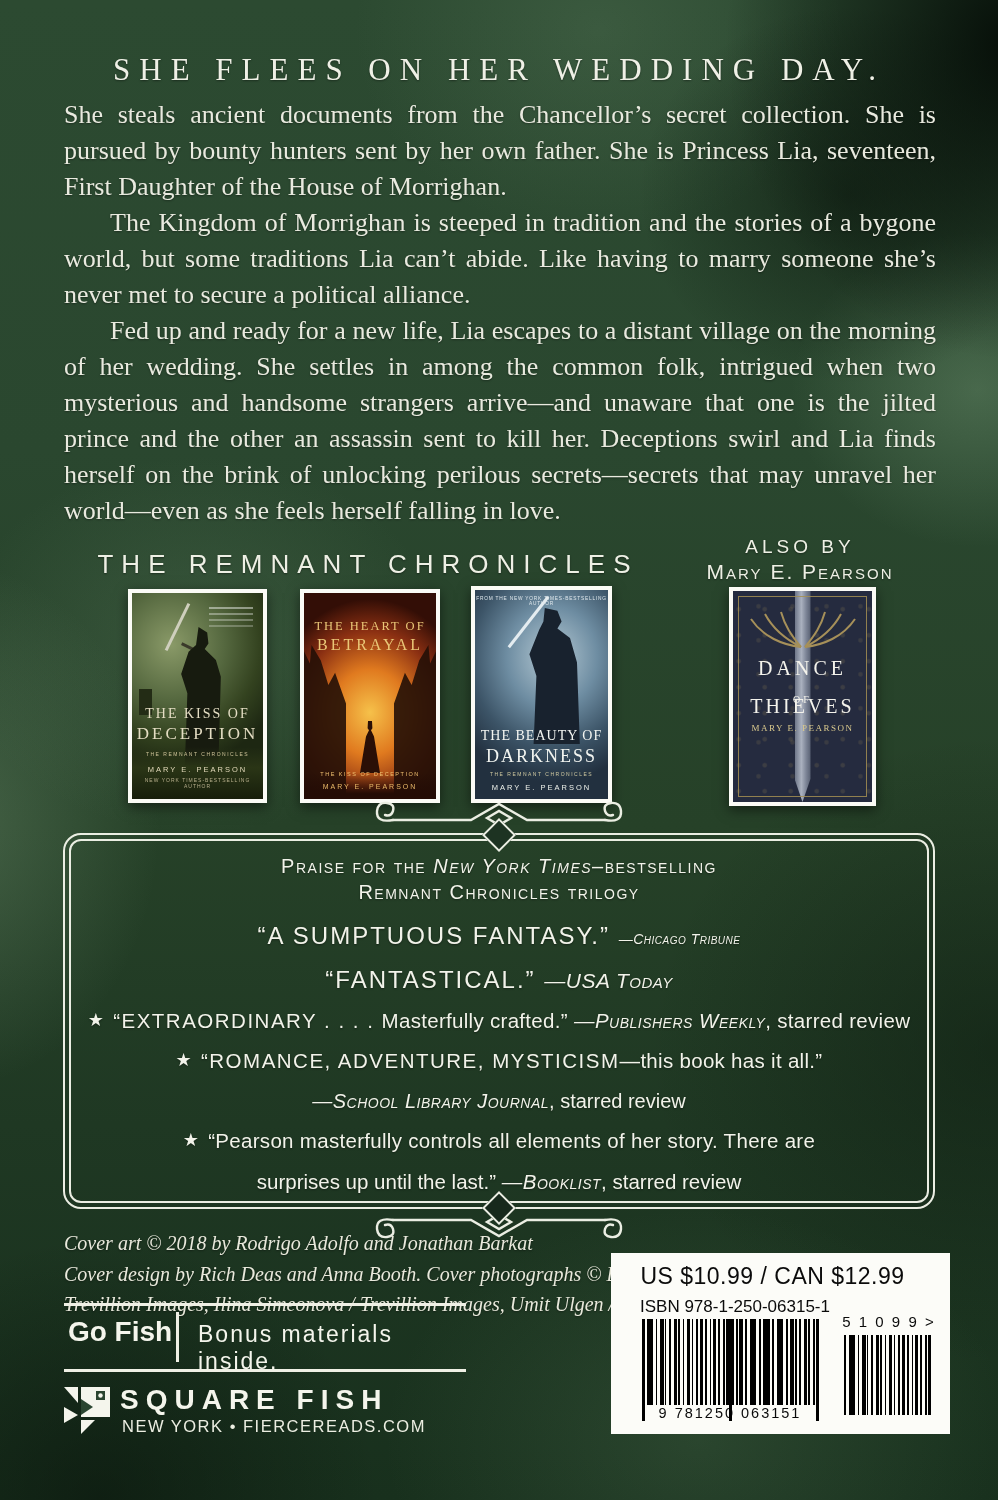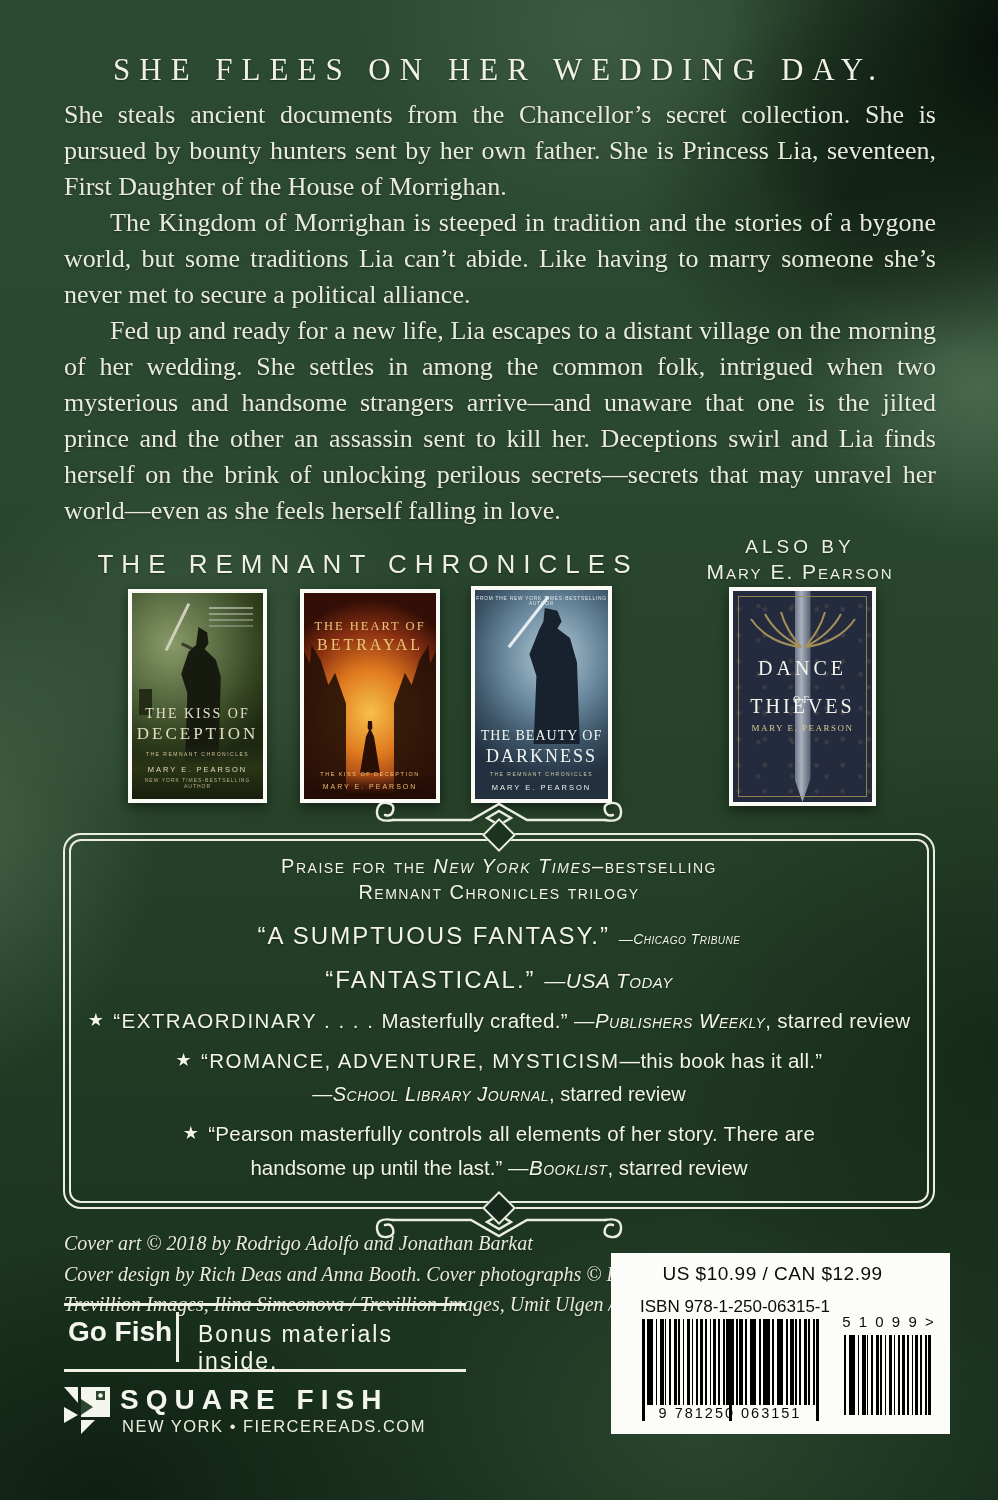--- a/index.html
+++ b/index.html
@@ -96,41 +96,41 @@
   
   .frame{left:63px;top:833px;width:868px;height:372px;border:2.5px solid #ebeee3;border-radius:18px;}
   .frame-in{position:absolute;inset:4px;border:2px solid #ebeee3;border-radius:12px;}
   .dmd{width:20px;height:20px;transform:rotate(45deg);border:2.5px solid #ebeee3;background:#1d3322;}
   .orn{color:#ebeee3;}
   .praise{left:80px;top:853px;width:838px;color:#f2f3ea;font-family:"Liberation Sans",sans-serif;}
   .pr-h{font-size:20px;line-height:26px;letter-spacing:1.5px;}
   .pr-q1{margin-top:16px;font-size:24px;line-height:30px;letter-spacing:2px;}
   .pr-q2{margin-top:11px;font-size:24px;line-height:30px;letter-spacing:2px;}
   .pr-l{margin-top:11px;font-size:20.5px;line-height:27px;letter-spacing:.3px;}
-  .pr-l2{margin-top:6px;font-size:20px;line-height:25px;}
+  .pr-l2{margin-top:13px;font-size:20px;line-height:25px;}
   .caps{letter-spacing:1.5px;}
   .star{font-size:18px;margin-right:9px;position:relative;top:-2px;}
   .att{font-style:italic;font-variant:small-caps;letter-spacing:.5px;}
 
   
   .credits{left:64px;top:1228px;font-style:italic;font-size:20px;line-height:30.5px;color:#e9e9dc;}
 
   
   .gf-rule{left:64px;width:402px;height:2.5px;background:#eff0e5;}
   .gf-div{left:176px;top:1312px;width:2.5px;height:50px;background:#eff0e5;}
   .gf-brand{left:64px;top:1316px;width:112px;font-size:28px;font-weight:bold;color:#f4f5ec;}
   .gf-text{left:198px;top:1321px;width:268px;font-size:23px;letter-spacing:2px;color:#f4f5ec;}
 
   
   .sf-name{left:120px;top:1384px;font-size:28px;font-weight:bold;letter-spacing:7px;color:#f4f5ec;white-space:nowrap;}
   .sf-tag{left:122px;top:1417px;font-size:16.5px;letter-spacing:1.5px;color:#eceee2;white-space:nowrap;}
 
   
   .bb{left:611px;top:1253px;width:339px;height:181px;background:#fcfcf8;color:#0b0b0b;font-family:"Liberation Sans",sans-serif;}
-  .bb-price{left:0;right:16px;top:10px;font-size:19px;font-weight:500;letter-spacing:.5px;}
+  .bb-price{left:0;right:16px;top:10px;font-size:23px;font-weight:500;letter-spacing:.5px;}
   .bb-isbn{left:29px;top:44px;font-size:17px;}
   .bars{background-image:
       repeating-linear-gradient(90deg,#000 0 1.5px,rgba(0,0,0,0) 1.5px 4.5px),
       repeating-linear-gradient(90deg,rgba(0,0,0,0) 0 6px,#000 6px 9px,rgba(0,0,0,0) 9px 13px);}
   .bb-bars{left:31px;top:66px;width:176px;height:86px;}
   .guard{width:2.5px;background:#000;top:66px;height:102px;}
   .bb-digits{left:33px;top:152px;width:172px;background:#fcfcf8;font-size:14.5px;letter-spacing:2px;}
   .bb-ad{left:228px;top:60px;width:100px;font-size:15px;letter-spacing:2px;}
   .bb-abars{left:233px;top:82px;width:88px;height:80px;}
 </style>
@@ -245,21 +245,21 @@
 
     <div class="pr-q2"><span>“FANTASTICAL.” </span><span class="att" style="font-size:21px;">—USA Today</span></div>
 
     <div class="pr-l"><span class="star">★</span><span class="caps">“EXTRAORDINARY . . . . </span><span>Masterfully crafted.” </span><span class="att">—Publishers Weekly</span><span>, starred review</span></div>
 
 
     <div class="pr-l"><span class="star">★</span><span class="caps">“ROMANCE, ADVENTURE, MYSTICISM</span><span>—this book has it all.”</span></div>
     <div class="pr-l2"><span class="att">—School Library Journal</span><span>, starred review</span></div>
 
     <div class="pr-l" style="margin-top:13px;"><span class="star">★</span><span>“Pearson masterfully controls all elements of her story. There are</span></div>
-    <div class="pr-l2" style="font-size:20.5px;"><span>handsome up until the last.” </span><span class="att">—Booklist</span><span>, starred review</span></div>
+    <div class="pr-l2" style="font-size:20.5px;"><span>surprises up until the last.” </span><span class="att">—Booklist</span><span>, starred review</span></div>
   </div>
 
   <div class="abs credits ts">
     <div>Cover art © 2018 by Rodrigo Adolfo and Jonathan Barkat</div>
     <div>Cover design by Rich Deas and Anna Booth. Cover photographs © Leszek Paradowski /</div>
     <div>Trevillion Images, Ilina Simeonova / Trevillion Images, Umit Ulgen / Trevillion Images</div>
   </div>
 
   <div class="abs gf-rule" style="top:1303px;"></div>
   <div class="abs gf-rule" style="top:1369px;"></div>

